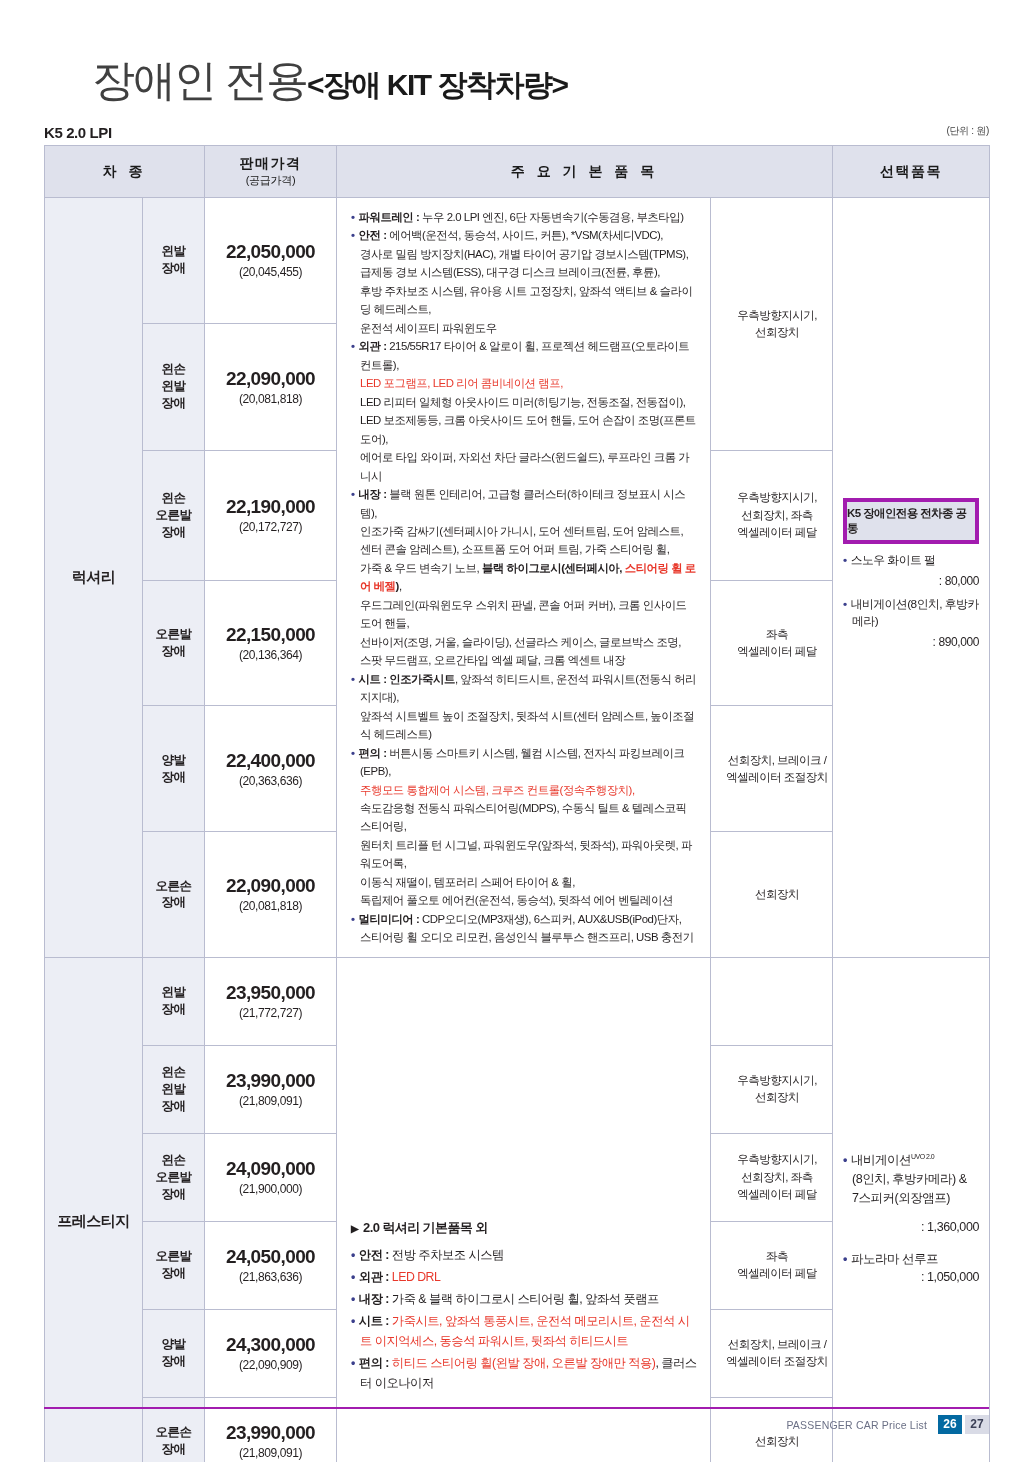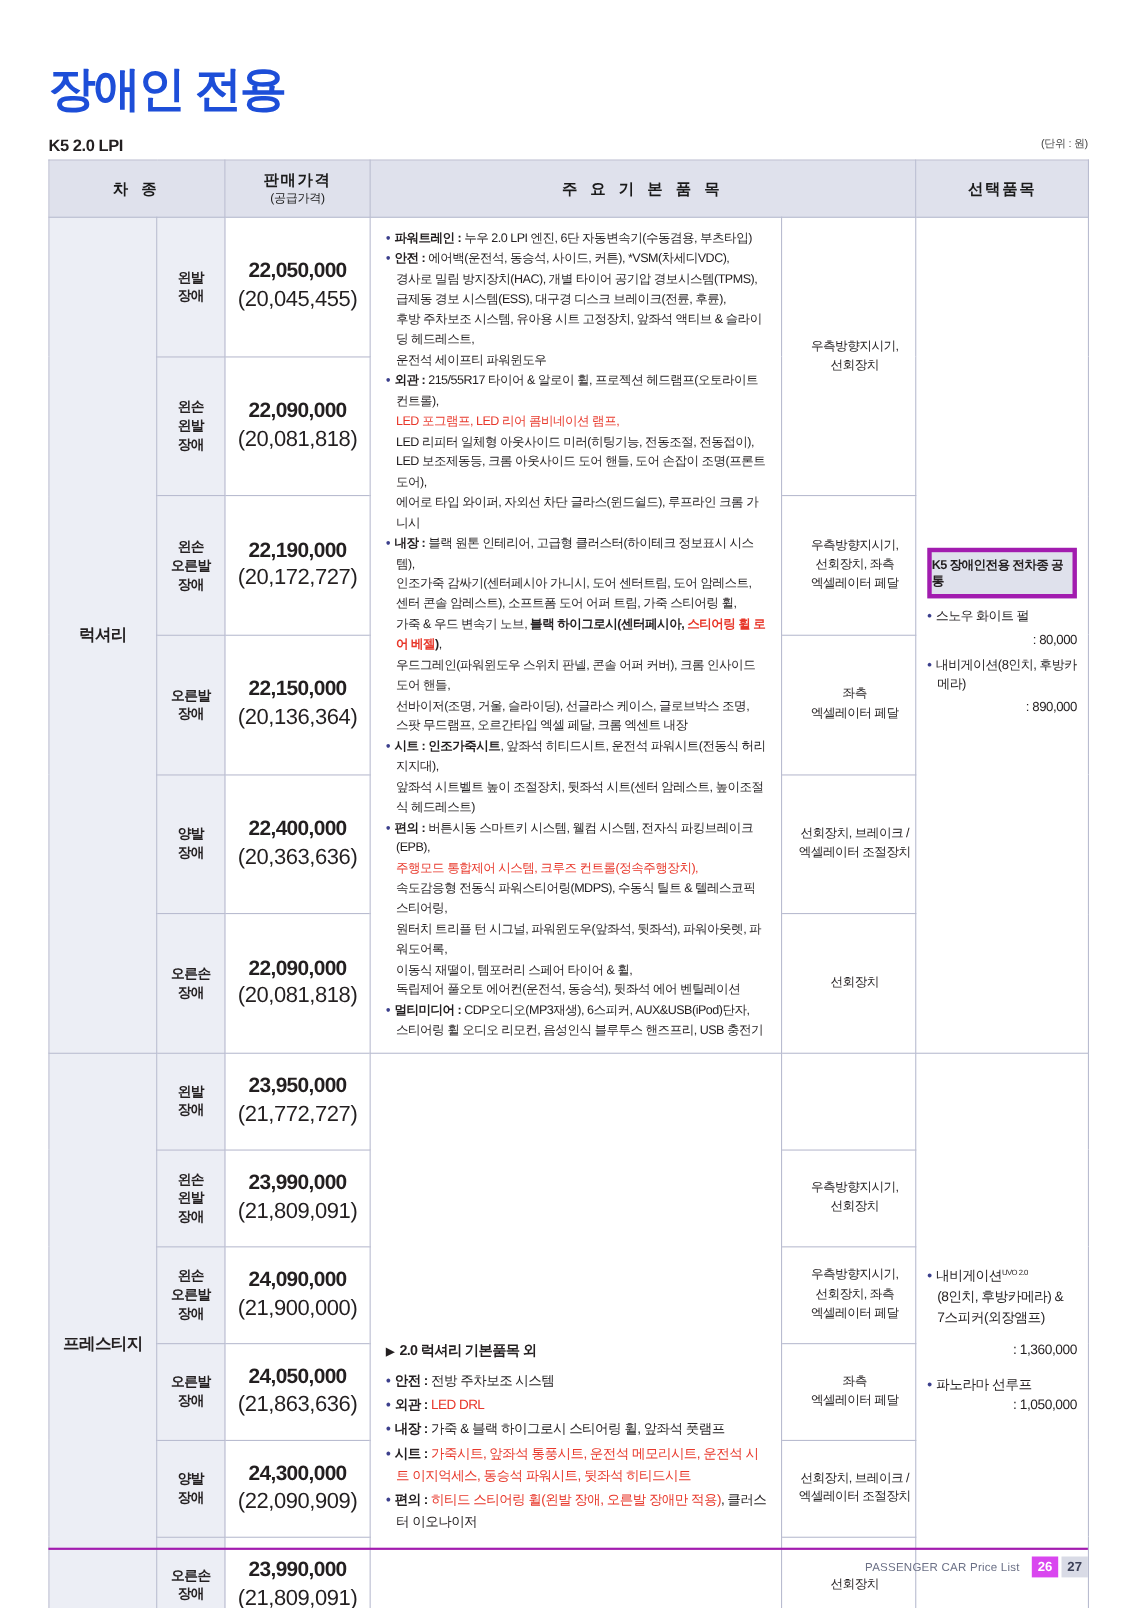--- a/index.html
+++ b/index.html
@@ -19,23 +19,24 @@
     padding: 40px 44px 0 44px;
   }
   
   .title-row {
     display: flex;
     align-items: baseline;
     margin-top: 12px;
   }
   .title-main {
     font-size: 43px;
-    font-weight: bold;
+    font-weight: normal;
     letter-spacing: -2px;
-    color: #1d4ed8;
+    color: #404040;
+    margin-left: 48px;
   }
   .title-sub {
     font-size: 30px;
     font-weight: bold;
     letter-spacing: -1.5px;
     color: #1a1a1a;
   }
   .subtitle-row {
     display: flex;
     align-items: flex-start;
@@ -98,21 +99,21 @@
     padding: 6px 0;
   }
   td.price-cell .main {
     font-size: 19px;
     font-weight: bold;
     letter-spacing: -0.6px;
     display: block;
     line-height: 1.25;
   }
   td.price-cell .supply {
-    font-size: 20px;
+    font-size: 12px;
     letter-spacing: -0.4px;
     display: block;
     line-height: 1.35;
   }
   td.items {
     padding: 10px 12px 10px 14px;
     font-size: 11.4px;
     line-height: 1.62;
     letter-spacing: -0.45px;
     vertical-align: top;
@@ -223,30 +224,31 @@
   .pagebox {
     display: inline-block;
     width: 24px;
     height: 19px;
     line-height: 19px;
     text-align: center;
     font-size: 12px;
     font-weight: bold;
     margin-left: 3px;
   }
-  .pagebox.dark { background: #d946ef; color: #fff; }
+  .pagebox.dark { background: #0369a1; color: #fff; }
   .pagebox.light { background: #d9dbe6; color: #3c4057; }
 </style>
 </head>
 <body>
 
 <div class="page">
 
   <div class="title-row">
     <span class="title-main">장애인 전용</span>
+    <span class="title-sub">&lt;장애 KIT 장착차량&gt;</span>
   </div>
 
   <div class="subtitle-row">
     <span class="model-name">K5 2.0 LPI</span>
     <span class="unit-note">(단위 : 원)</span>
   </div>
 
   <table class="price">
     <colgroup>
       <col style="width:98px">

